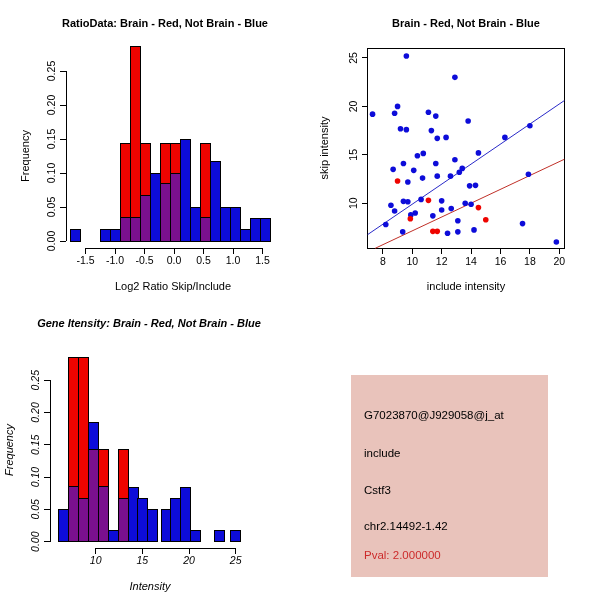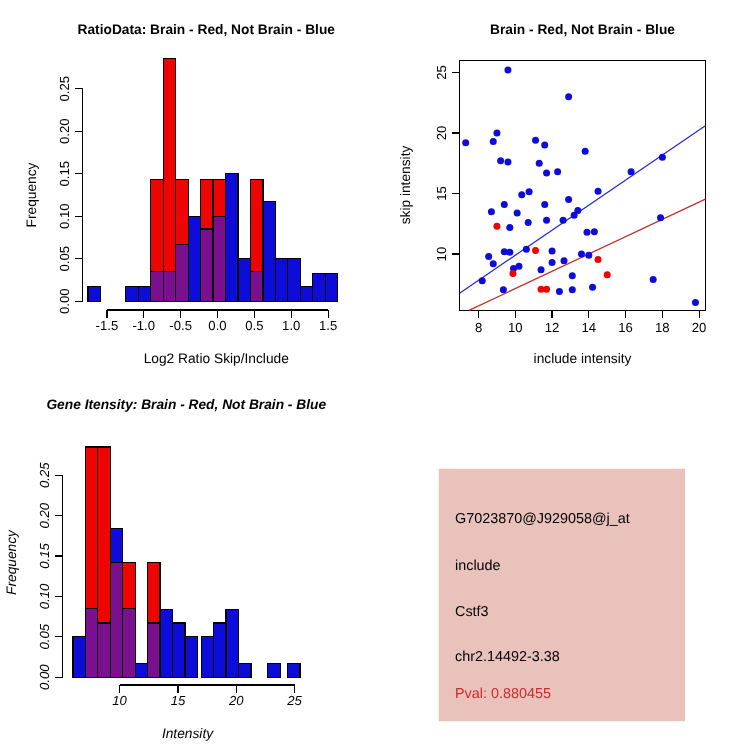--- a/index.html
+++ b/index.html
@@ -220,16 +220,16 @@
       <rect x="214.191" y="230.718" width="9.95511" height="10.982000000000001" fill="#0d0cd9" stroke="#000000" stroke-width="1" shape-rendering="crispEdges"></rect>
       <rect x="230.052" y="230.718" width="9.95511" height="10.982000000000001" fill="#0d0cd9" stroke="#000000" stroke-width="1" shape-rendering="crispEdges"></rect>
     </svg>
 </div>
 
 <div class="panel" id="p4">
   <div class="infobox" id="infobox" style="background: rgb(233, 195, 187); margin-top: 27px;">
     <div class="iline" style="top:34px">G7023870@J929058@j_at</div>
     <div class="iline" style="top:72px">include</div>
     <div class="iline" style="top:109px">Cstf3</div>
-    <div class="iline" style="top:145px">chr2.14492-3.38</div>
-    <div class="iline" id="pvalLine" style="top: 174px; color: rgb(204, 43, 43);">Pval: 0.880455</div>
+    <div class="iline" style="top:145px">chr2.14492-1.42</div>
+    <div class="iline" id="pvalLine" style="top: 174px; color: rgb(204, 43, 43);">Pval: 2.000000</div>
   </div>
 </div>
 
 </body></html>

